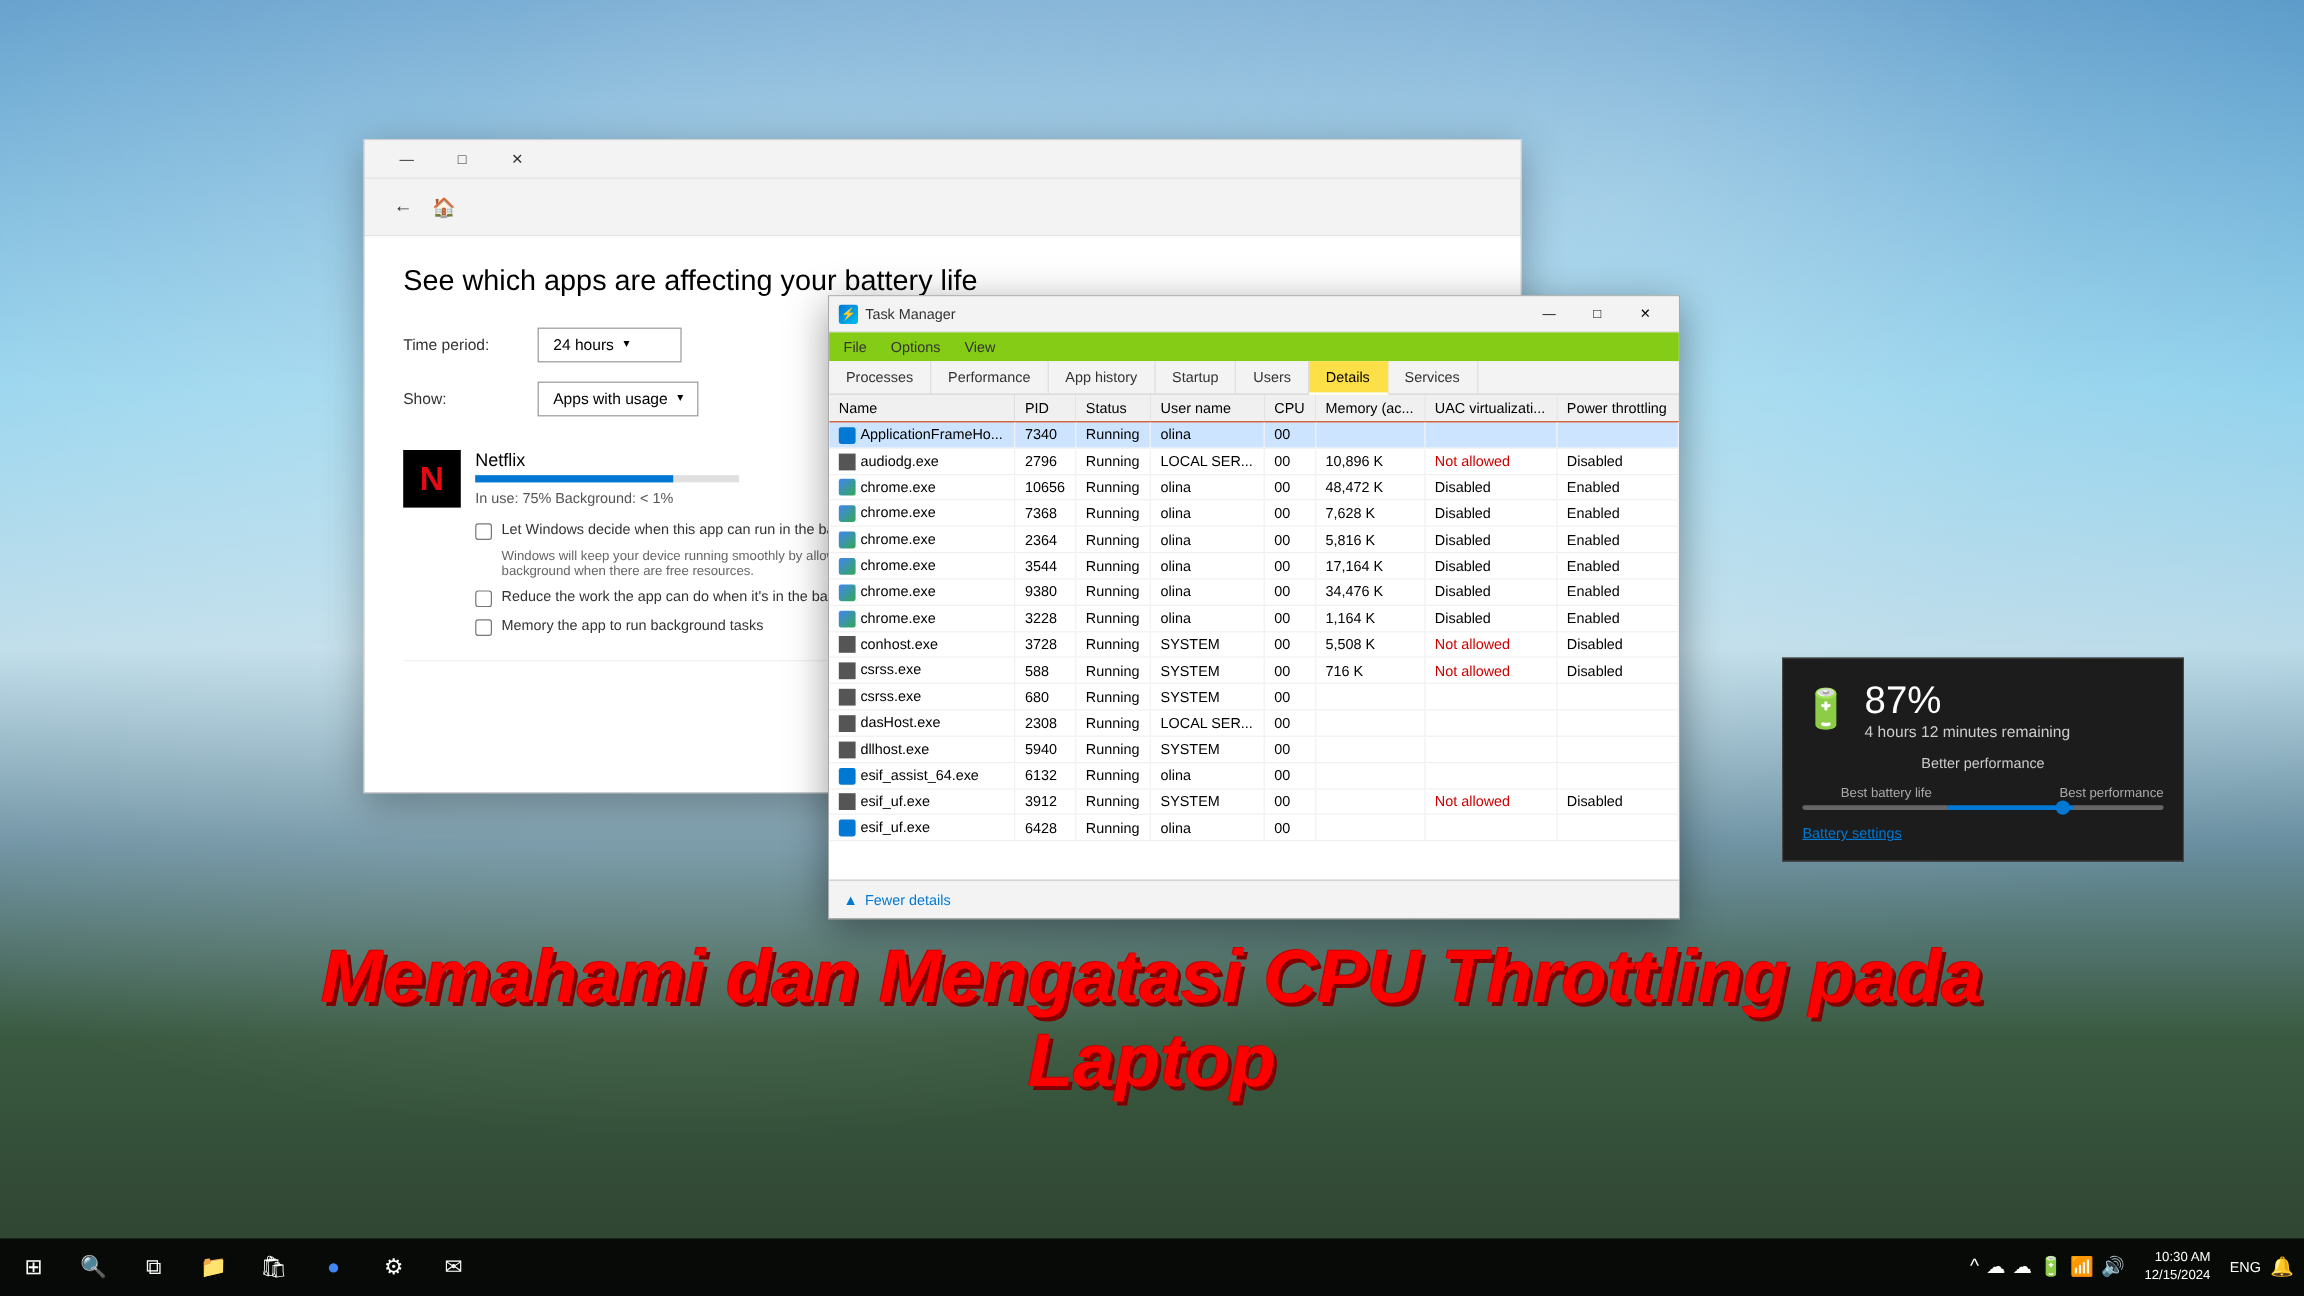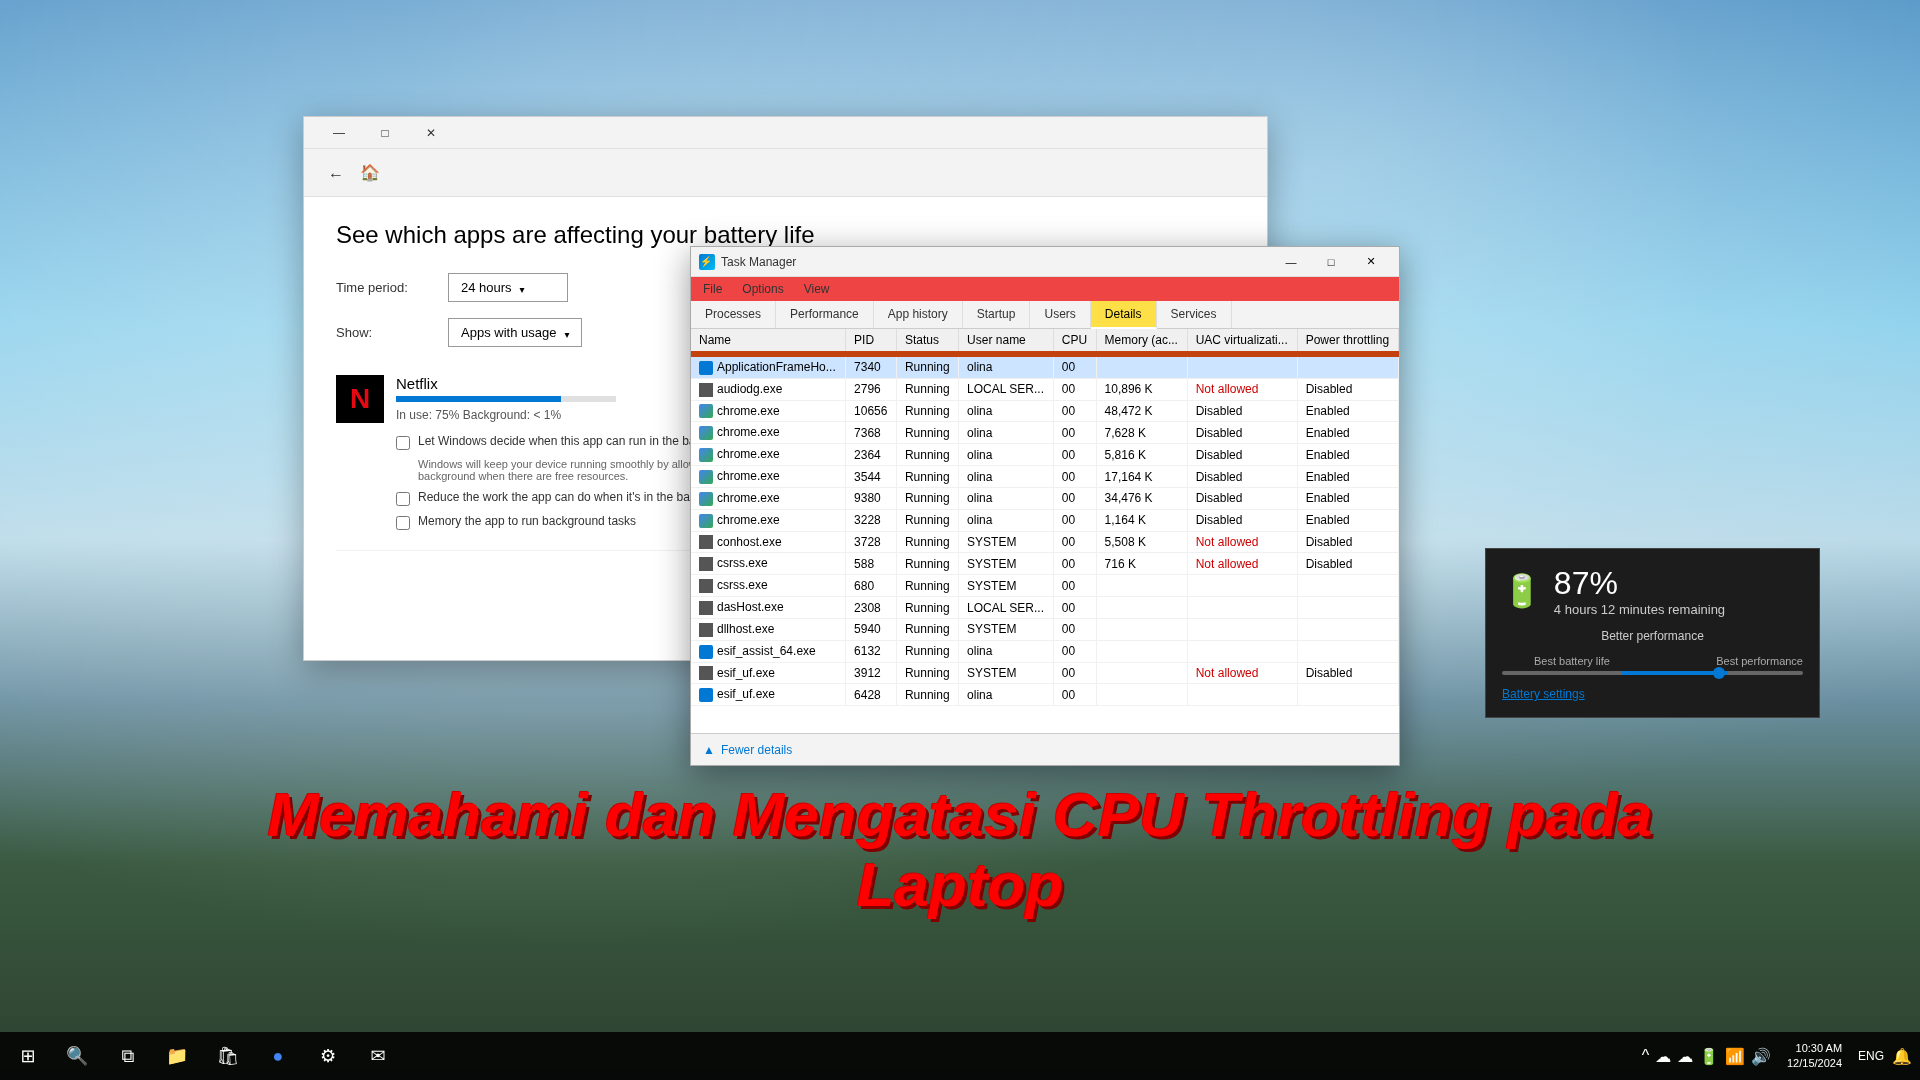--- a/index.html
+++ b/index.html
@@ -161,21 +161,21 @@
       color: #333;
       min-width: 100px;
     }
     .dropdown-btn {
       padding: 6px 12px;
       background: white;
       border: 1px solid #999;
       font-size: 13px;
       cursor: pointer;
       display: flex;
-      align-items: flex-end;
+      align-items: flex-start;
       gap: 8px;
       min-width: 120px;
     }
     .dropdown-chevron { font-size: 10px; }
     .app-item {
       display: flex;
       align-items: flex-start;
       gap: 12px;
       padding: 12px 0;
       border-bottom: 1px solid #f0f0f0;
@@ -285,21 +285,21 @@
       justify-content: center;
       font-size: 11px;
       cursor: pointer;
     }
     .tm-menubar {
       height: 24px;
       display: flex;
       align-items: center;
       padding: 0 4px;
       gap: 4px;
-      background: #ef4444;
+      background: #84cc16;
     }
     .tm-menu-item {
       padding: 2px 8px;
       font-size: 12px;
       color: #333;
       cursor: pointer;
     }
     .tm-tabs {
       display: flex;
       background: #f3f3f3;
@@ -323,21 +323,21 @@
       overflow-y: auto;
       background: white;
     }
     .tm-table {
       width: 100%;
       border-collapse: collapse;
       font-size: 12px;
     }
     .tm-table thead th {
       background: #f0f0f0;
-      border-bottom: 6px solid #c2410c;
+      border-bottom: 1px solid #c2410c;
       border-right: 1px solid #ddd;
       padding: 4px 8px;
       text-align: left;
       font-weight: 500;
       position: sticky;
       top: 0;
       white-space: nowrap;
     }
     .tm-table tbody tr {
       border-bottom: 1px solid #f0f0f0;

